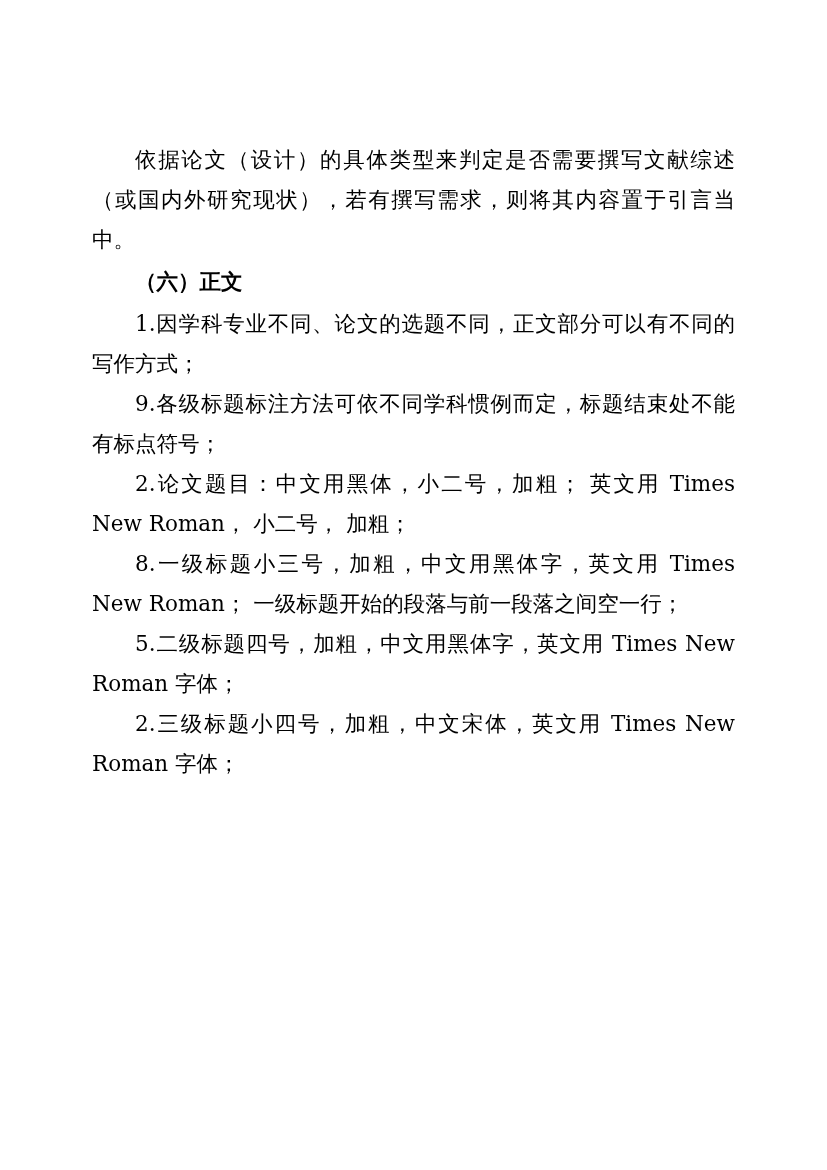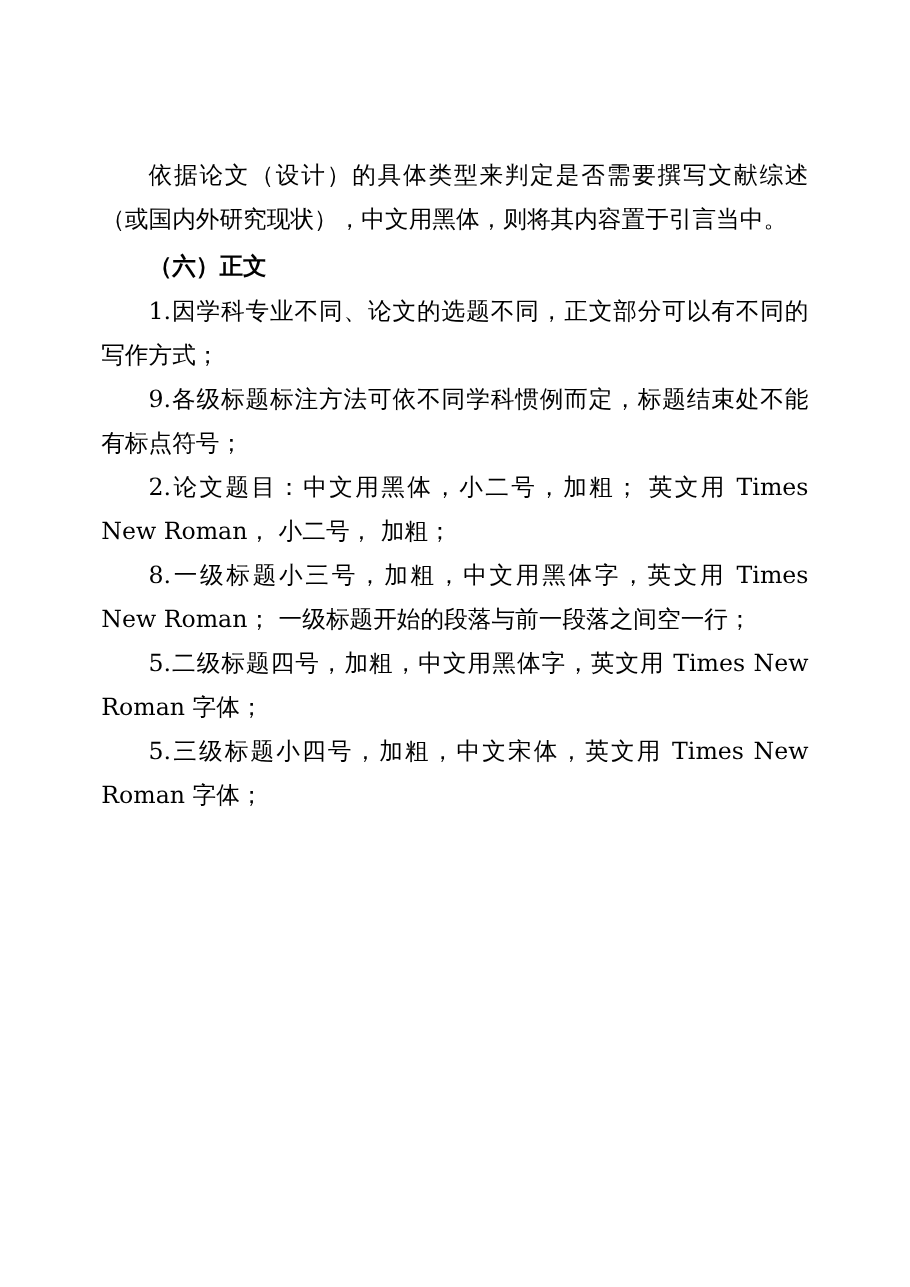--- a/index.html
+++ b/index.html
@@ -34,41 +34,40 @@
   }
   .para {
     text-indent: 2em;
     margin-bottom: 0px;
   }
   .heading {
     text-indent: 2em;
     font-weight: bold;
     margin-top: 2px;
     margin-bottom: 2px;
-    font-family: Liberation Serif, serif;
   }
 </style>
 </head>
 <body>
 
 <div class="page">
   <div class="doc-body">
 
-    <p class="para">依据论文（设计）的具体类型来判定是否需要撰写文献综述（或国内外研究现状），中文用黑体，则将其内容置于引言当中。</p>
+    <p class="para">依据论文（设计）的具体类型来判定是否需要撰写文献综述（或国内外研究现状），若有撰写需求，则将其内容置于引言当中。</p>
 
     <p class="heading">（六）正文</p>
 
     <p class="para">1.因学科专业不同、论文的选题不同，正文部分可以有不同的写作方式；</p>
 
     <p class="para">9.各级标题标注方法可依不同学科惯例而定，标题结束处不能有标点符号；</p>
 
     <p class="para">2.论文题目：中文用黑体，小二号，加粗； 英文用 Times New Roman， 小二号， 加粗；</p>
 
     <p class="para">8.一级标题小三号，加粗，中文用黑体字，英文用 Times New Roman； 一级标题开始的段落与前一段落之间空一行；</p>
 
     <p class="para">5.二级标题四号，加粗，中文用黑体字，英文用 Times New Roman 字体；</p>
 
-    <p class="para">5.三级标题小四号，加粗，中文宋体，英文用 Times New Roman 字体；</p>
+    <p class="para">2.三级标题小四号，加粗，中文宋体，英文用 Times New Roman 字体；</p>
 
 
 
   </div>
 </div>
 
 </body></html>

